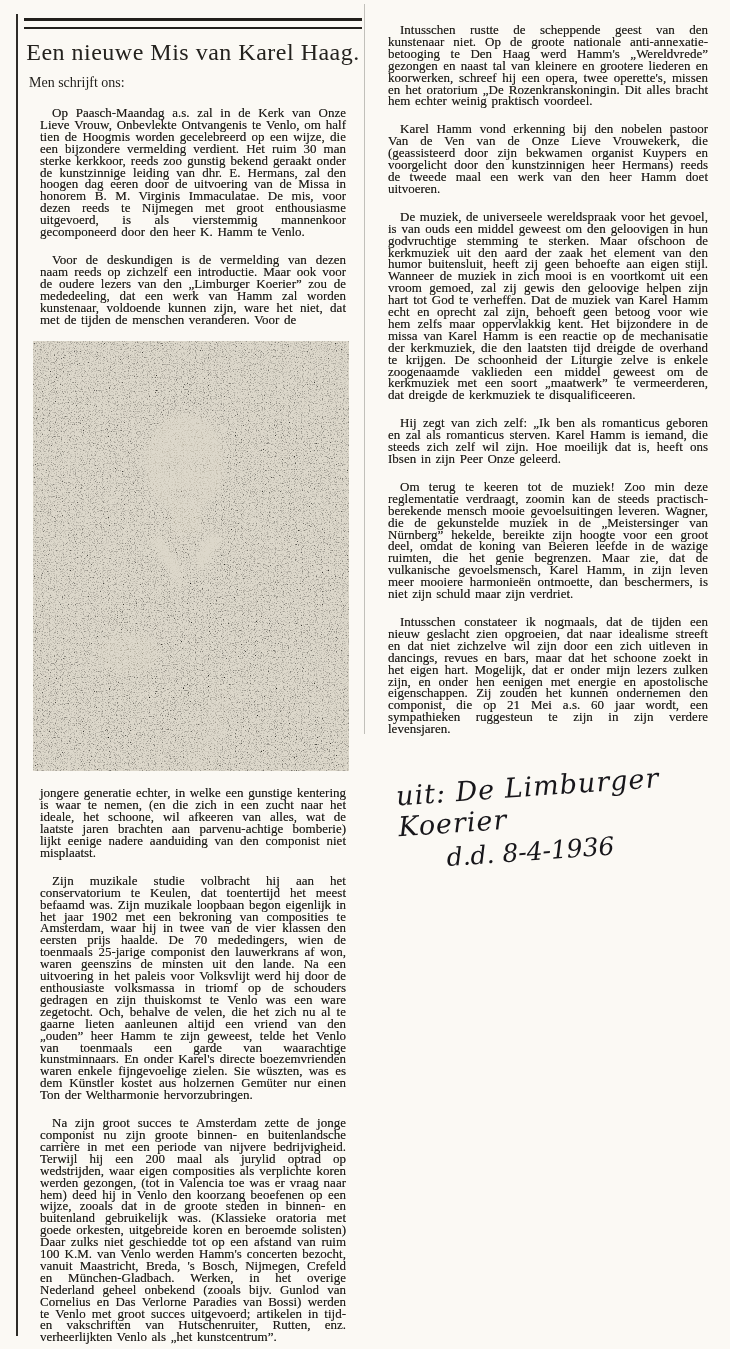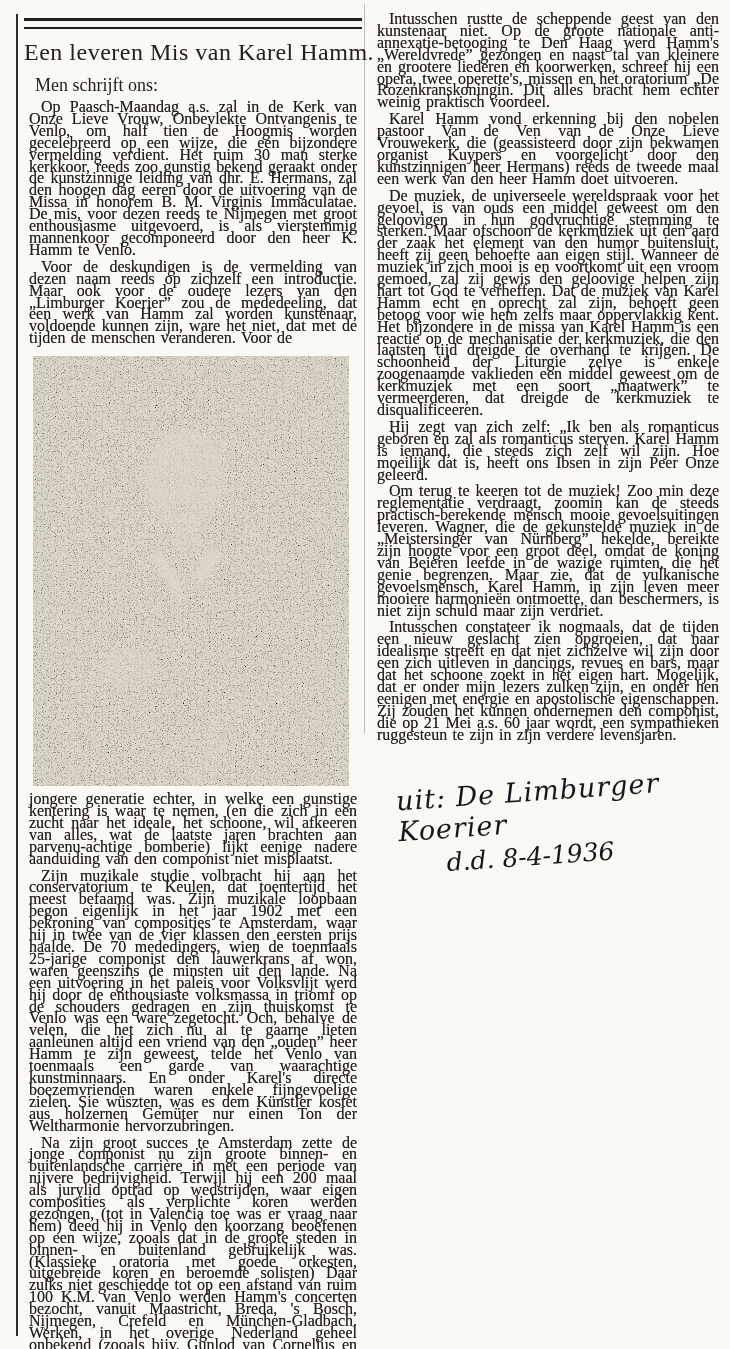--- a/index.html
+++ b/index.html
@@ -22,24 +22,24 @@
   }
   .rule-2{height:2px;background:#22201c;margin:4px 0 10px 0;}
   .headline{
     font-size:24px;font-weight:400;text-align:center;letter-spacing:0.5px;
     margin:0 0 9px 0;color:#24221e;white-space:nowrap;
   }
   .subhead{
     font-size:13.5px;font-weight:700;text-align:center;letter-spacing:1px;
     word-spacing:3px;margin:0 0 5px 0;
   }
-  .byline{font-size:18px;margin:0 0 3px 11px;}
+  .byline{font-size:14px;margin:0 0 3px 5px;}
   .para{
-    font-size:16px;line-height:11.9px;text-align:justify;text-indent:12px;
-    margin:5px;word-spacing:1.4px;
+    font-size:13px;line-height:11.9px;text-align:justify;text-indent:12px;
+    margin:16px;word-spacing:1.4px;
     text-shadow:0 0 0.5px rgba(32,30,26,0.6);
   }
   .para.cont{text-indent:0;}
   .photo{
     width:316px;height:430px;margin:12px 0 7px 9px;display:block;
   }
   .annotation{
     margin:34px 0 0 26px;
     transform:rotate(-4deg);
     font-family:"DejaVu Serif",serif;
@@ -53,21 +53,21 @@
 <body>
 
 <div class="page">
 
   <div class="v-rule-left"></div>
   <div class="v-rule-mid"></div>
 
   <div class="left-col">
     <div class="rule-top"></div>
     <div class="rule-2"></div>
-    <div class="headline">Een leveren Mis van Karel Hamm.</div>
+    <div class="headline">Een nieuwe Mis van Karel Haag.</div>
     <div class="byline">Men schrijft ons:</div>
 
     <div>
         <p class="para">Op Paasch-Maandag a.s. zal in de Kerk van Onze Lieve Vrouw, Onbevlekte Ontvangenis te Venlo, om half tien de Hoogmis worden gecelebreerd op een wijze, die een bijzondere vermelding verdient. Het ruim 30 man sterke kerkkoor, reeds zoo gunstig bekend geraakt onder de kunstzinnige leiding van dhr. E. Hermans, zal den hoogen dag eeren door de uitvoering van de Missa in honorem B. M. Virginis Immaculatae. De mis, voor dezen reeds te Nijmegen met groot enthousiasme uitgevoerd, is als vierstemmig mannenkoor gecomponeerd door den heer K. Hamm te Venlo.</p>
         <p class="para">Voor de deskundigen is de vermelding van dezen naam reeds op zichzelf een introductie. Maar ook voor de oudere lezers van den „Limburger Koerier” zou de mededeeling, dat een werk van Hamm zal worden kunstenaar, voldoende kunnen zijn, ware het niet, dat met de tijden de menschen veranderen. Voor de</p>
       </div>
 
     <svg class="photo" viewBox="0 0 316 430" width="316" height="430" preserveAspectRatio="none" xmlns="http://www.w3.org/2000/svg" role="img">
       <defs>
         <filter id="grainF" x="-5%" y="-5%" width="110%" height="110%">

